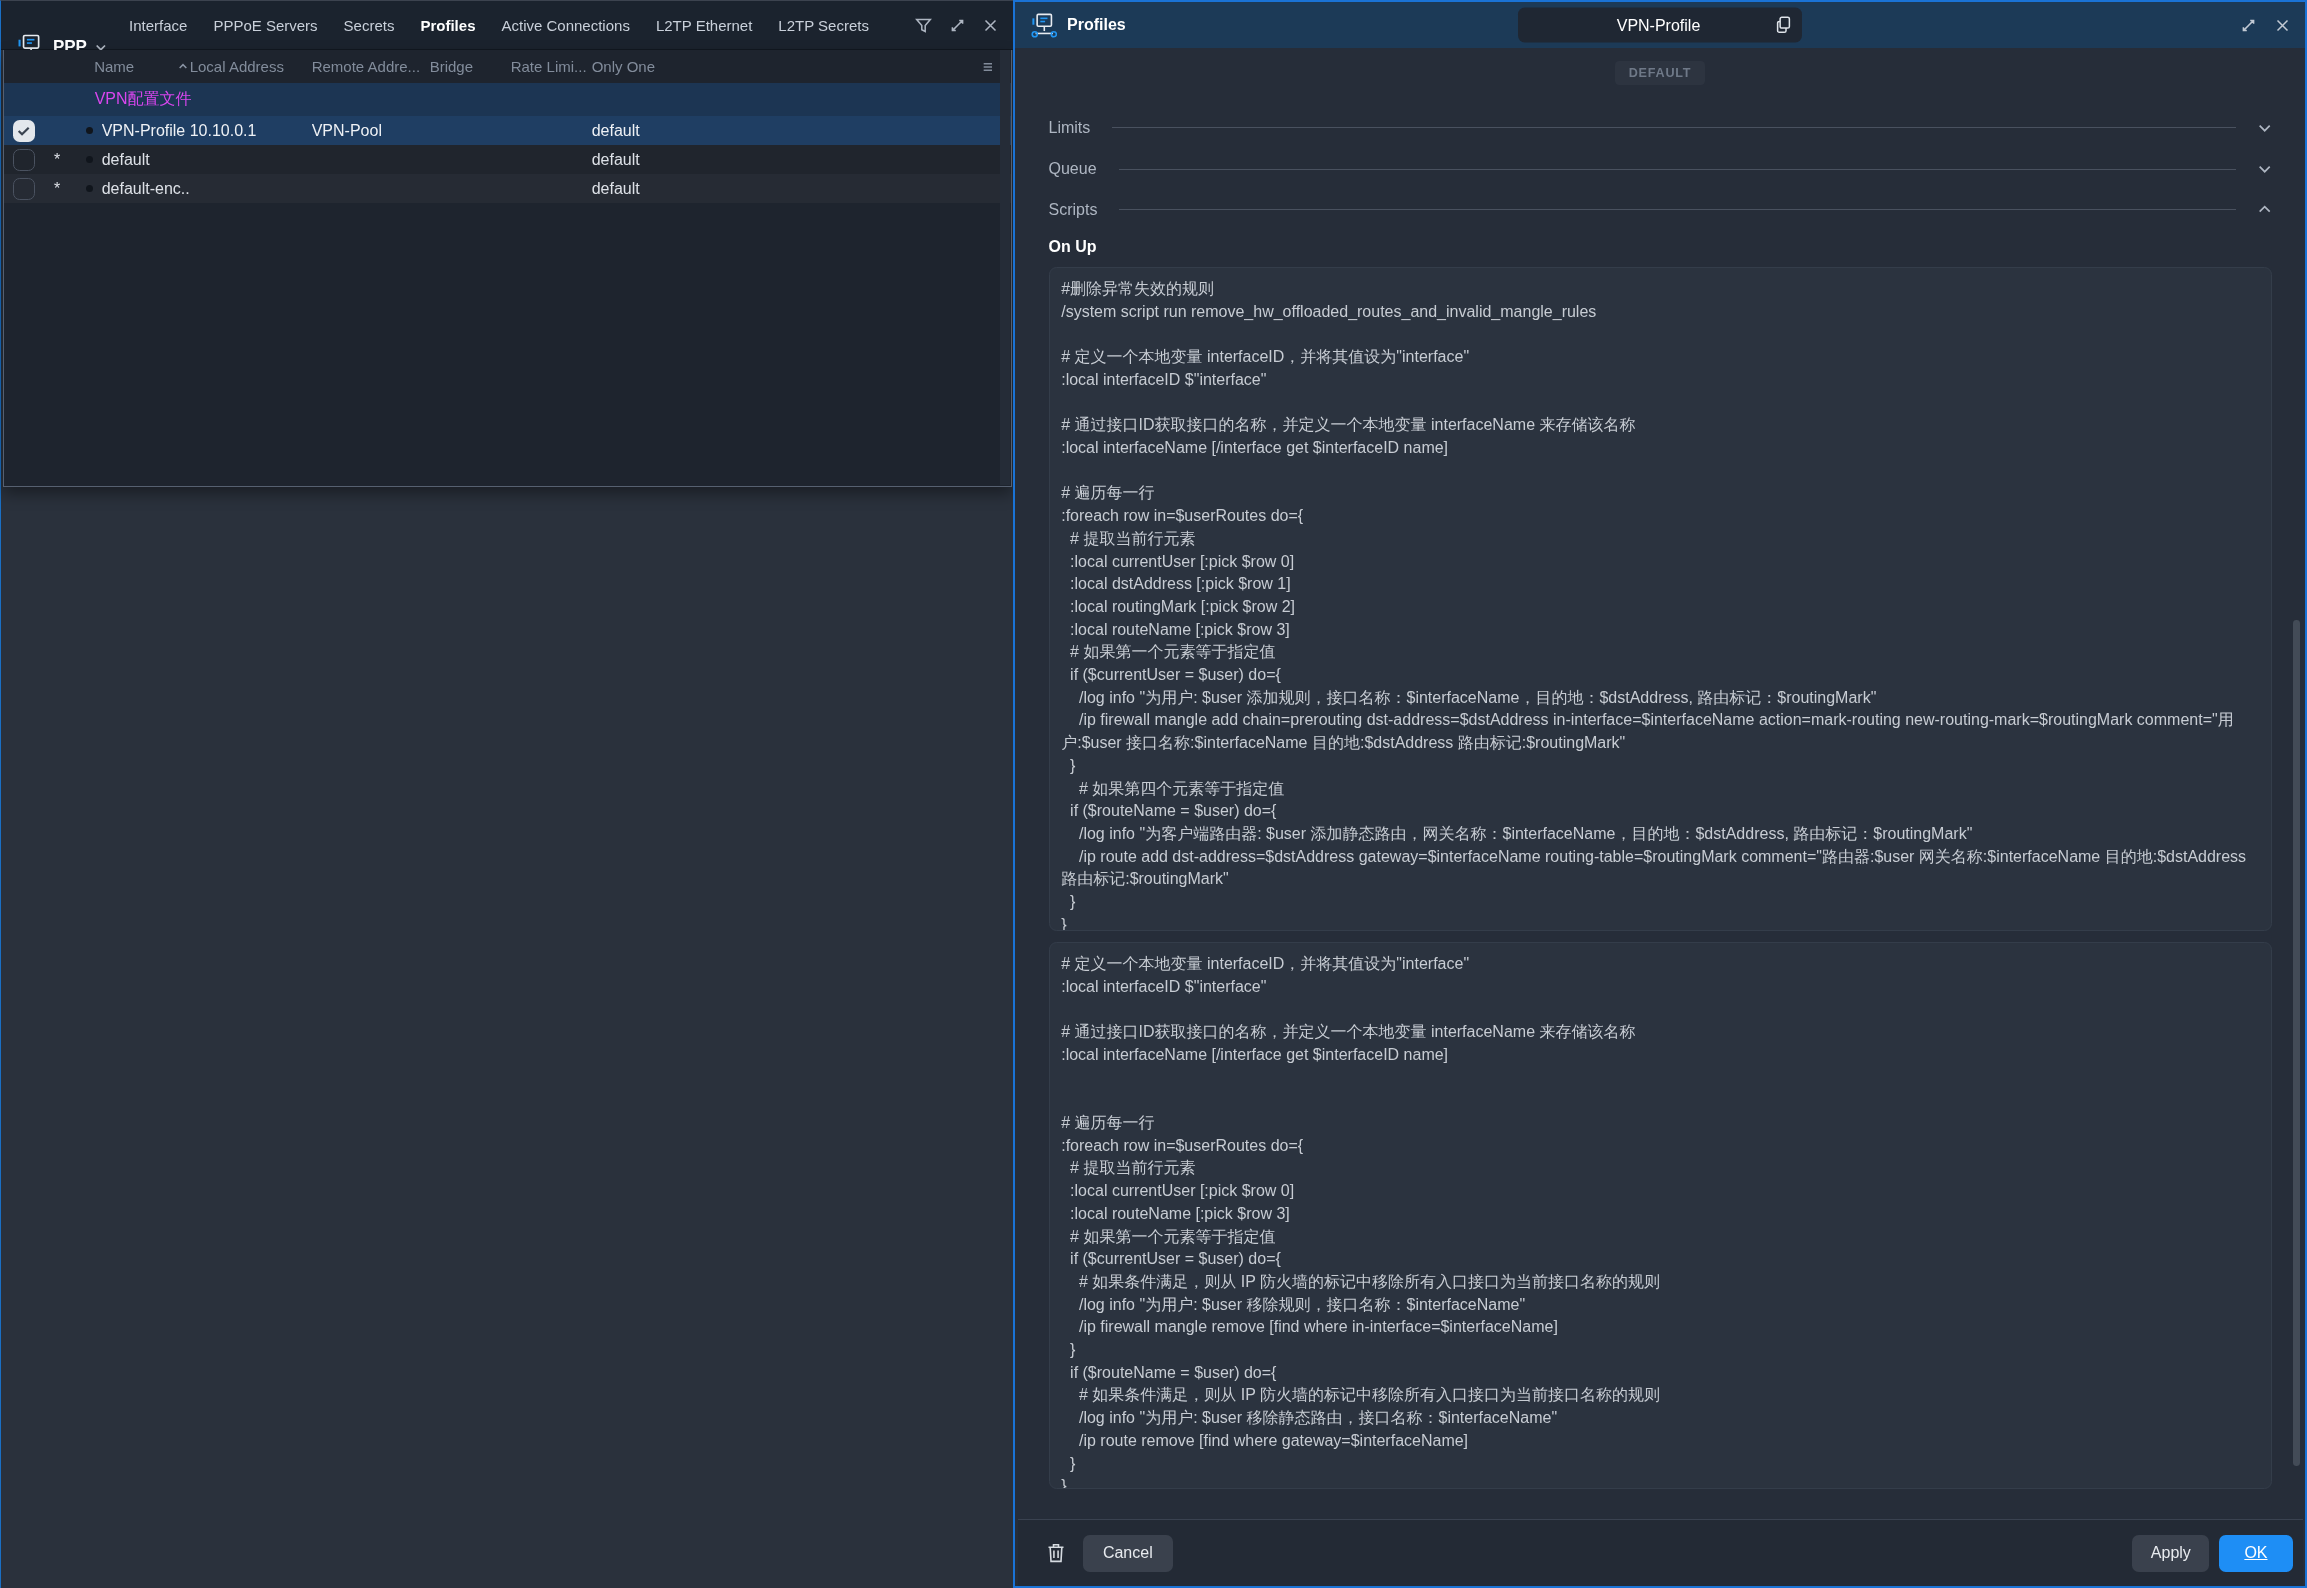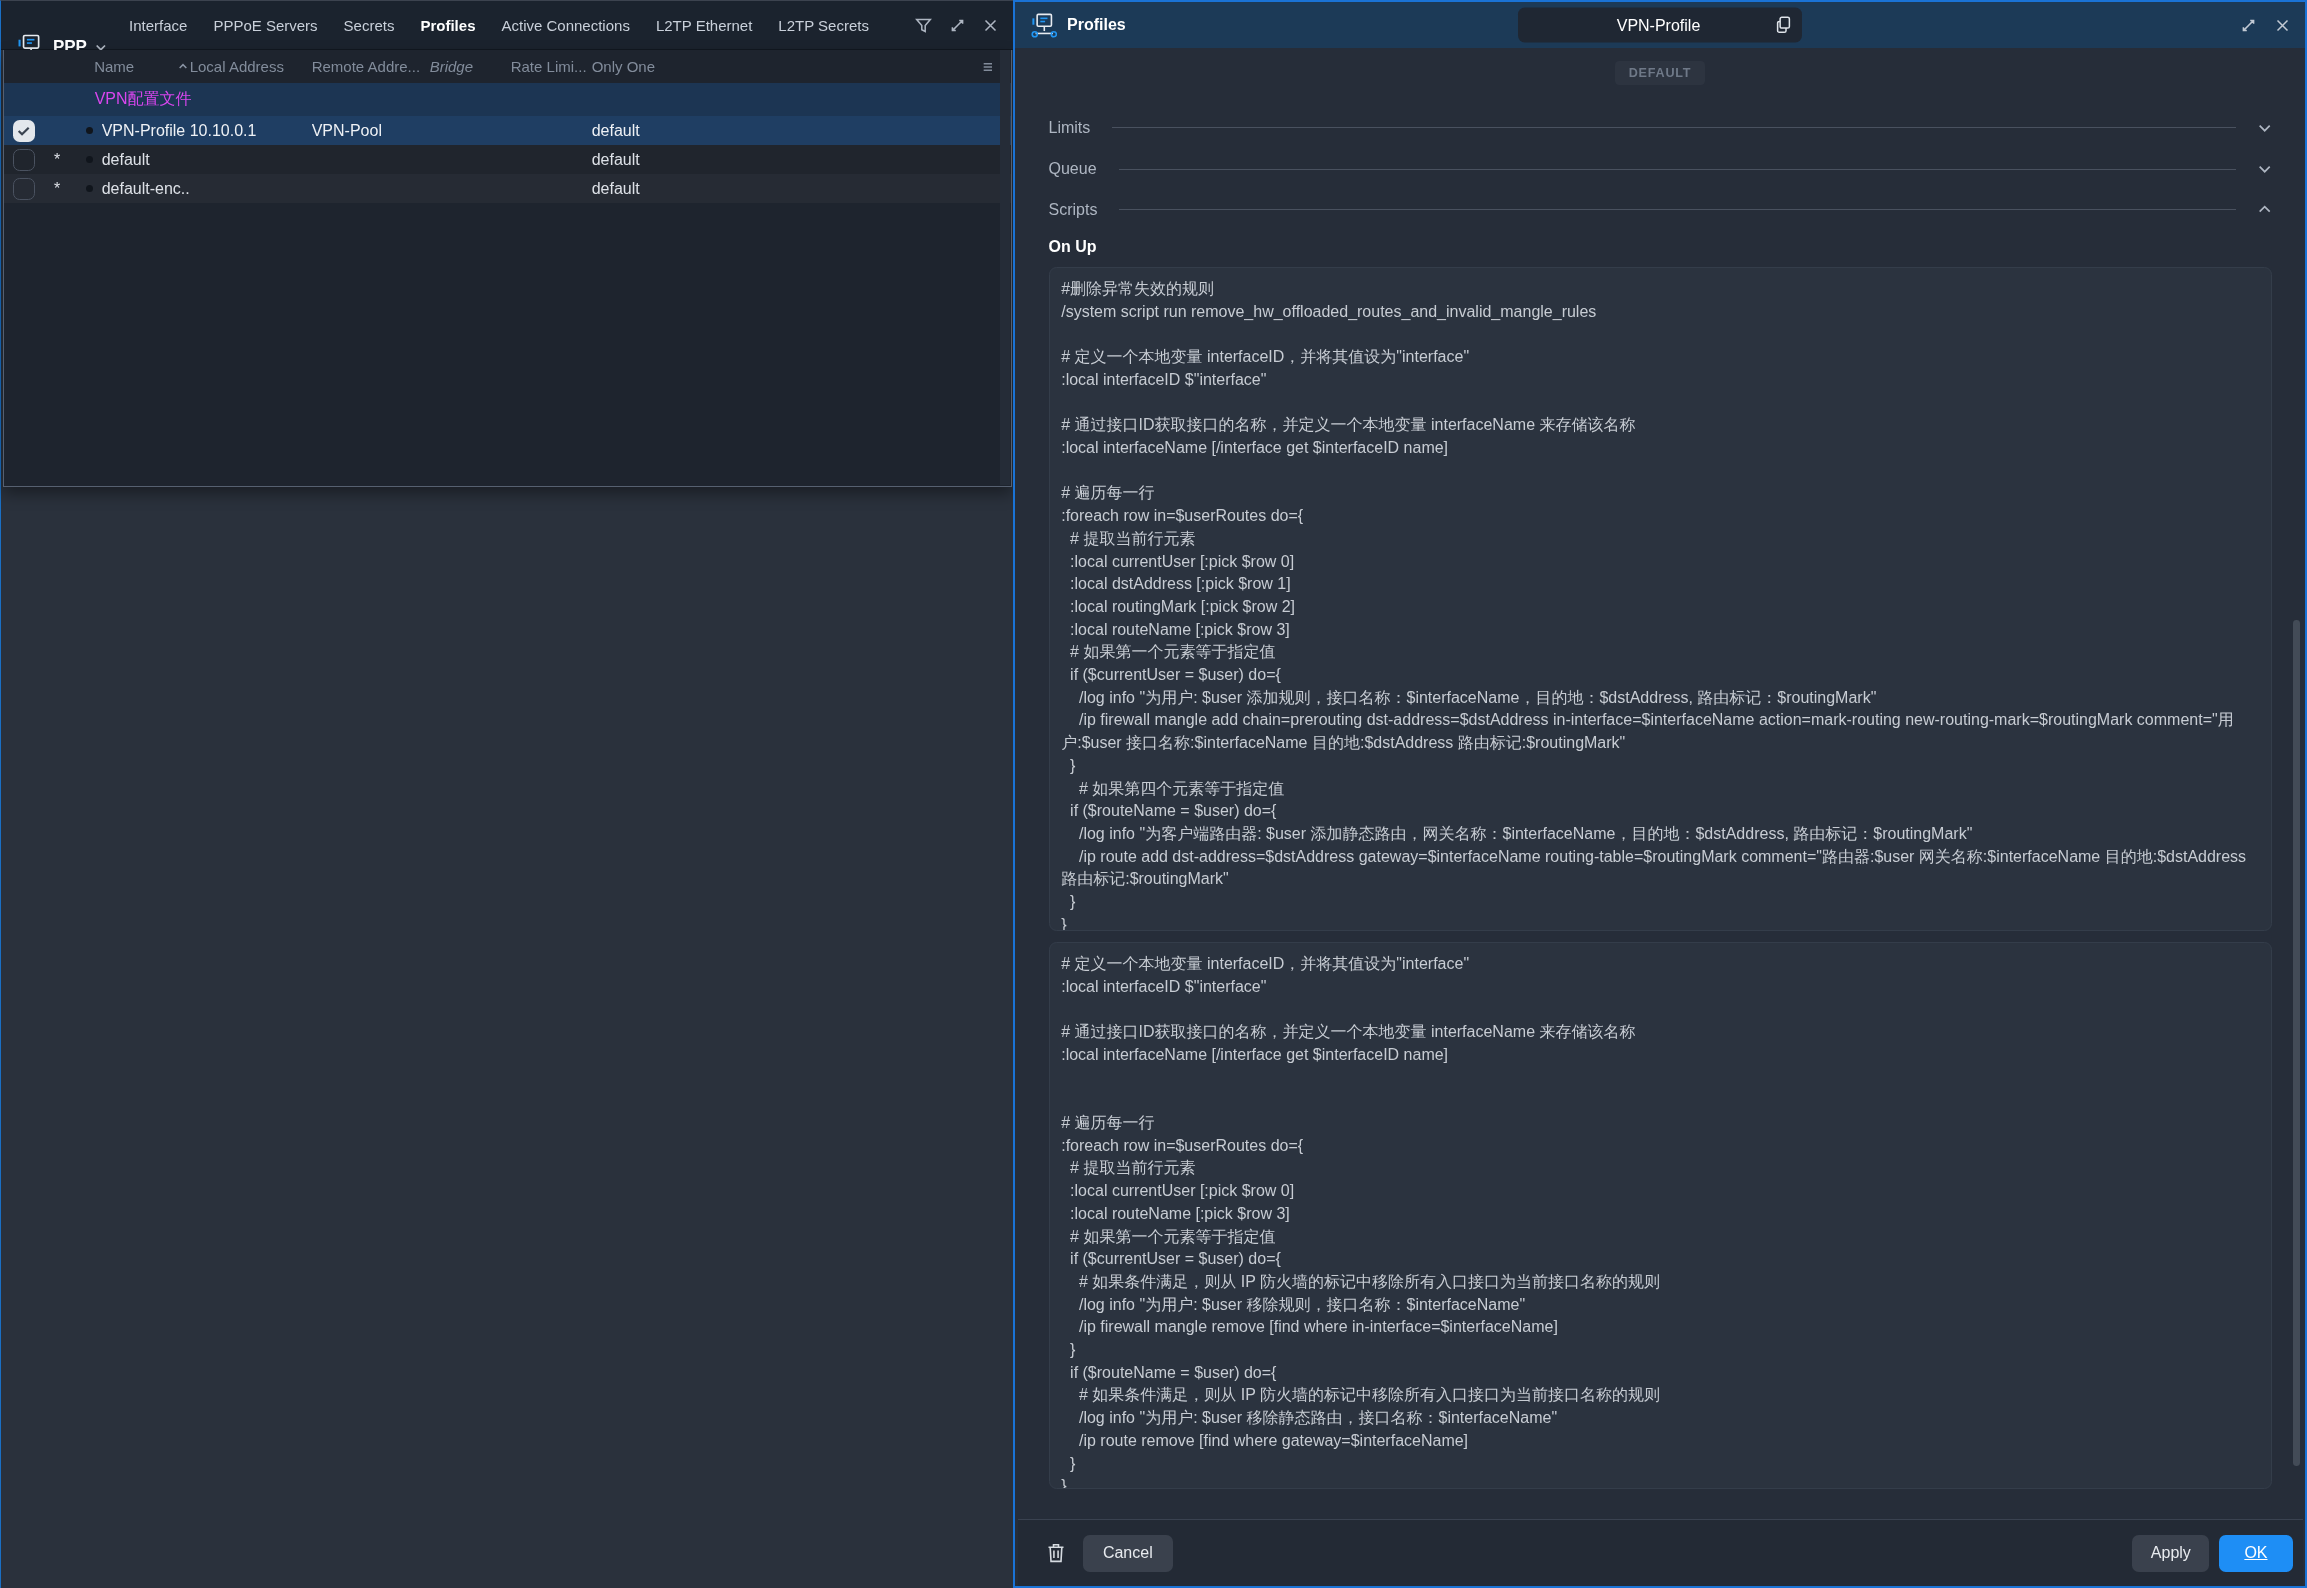--- a/index.html
+++ b/index.html
@@ -38,21 +38,21 @@
 
   .trow { height:29px; display:flex; align-items:center; color:#dde1e7; font-size:16px; }
   .trow.group-row { height:33px; background:#1c3553; color:#d946ef; }
   .trow.selected { background:#1f3e63; color:#eef1f5; }
   .trow.odd  { background:#20252d; }
   .trow.even { background:#262b34; }
   .cell { overflow:hidden; white-space:nowrap; }
   .c-check { width:40px; display:flex; justify-content:center; }
   .c-flag { width:27px; text-align:center; }
   .c-name { width:119px; display:flex; align-items:center; gap:8.4px; padding-left:15px; }
-  .c-local { width:122px; } .c-remote { width:118px; } .c-bridge { width:81px;font-style:italic; }
+  .c-local { width:122px; } .c-remote { width:118px; } .c-bridge { width:81px; }
   .c-rate { width:81px; } .c-only { width:92px; }
   .name-h { width:119px; padding-left:23.5px; display:flex; align-items:center; }
   .sort-caret { margin-left:auto; margin-right:1.7px; color:#8a94a4; }
   .bullet { width:7.6px; height:7.6px; border-radius:50%; background:#10151c; flex:none; }
   .checkbox { width:22px; height:22px; border-radius:6.7px; }
   .checkbox.checked { background:#e3e7ec; display:flex; align-items:center; justify-content:center; color:#3a4350; }
   .checkbox.empty { border:1.7px solid #4a5260; background:transparent; }
   .group-indent { padding-left:91px; }
 
   

